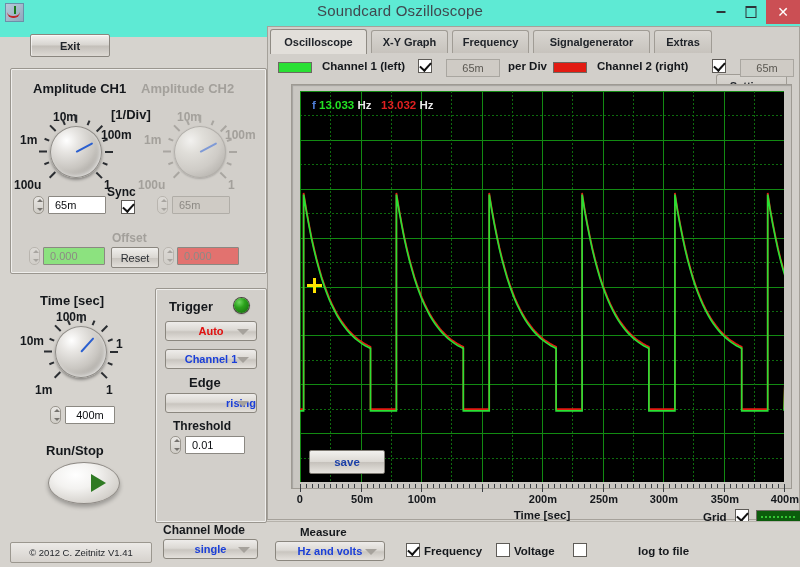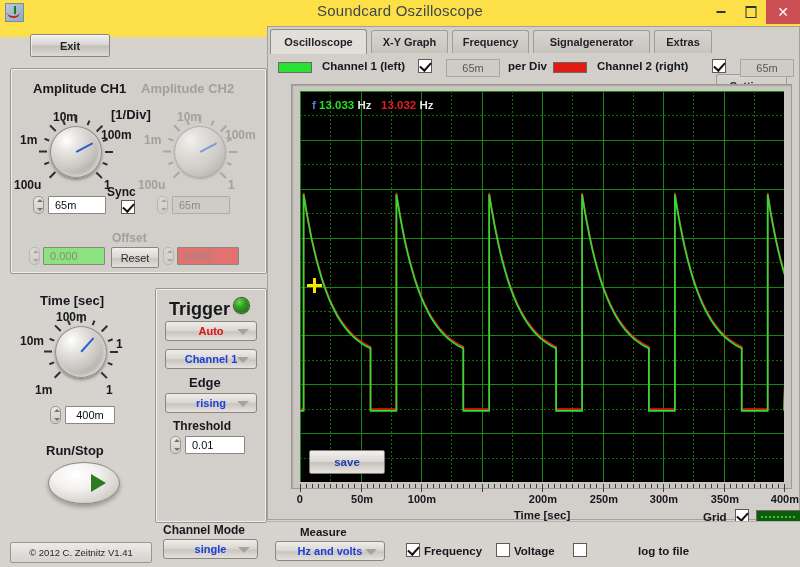--- a/index.html
+++ b/index.html
@@ -7,21 +7,21 @@
     width:800px;height:567px;overflow:hidden;
     font-family:"Liberation Sans", sans-serif;
     background:#d4d0c8;
     -webkit-font-smoothing:none;
   }
   #app{position:relative;width:800px;height:567px;background:#d6d3ce;}
 
   
   .titlebar{
     position:absolute;left:0;top:0;width:800px;height:37px;
-    background:#fde047;
+    background:#5eead4;
   }
   .title-icon{
     position:absolute;left:5px;top:3px;width:17px;height:17px;
     background:linear-gradient(135deg,#b9c9d8 0%,#8fa9bd 100%);
     border:1px solid #6d8fa8;overflow:hidden;
   }
   .title-icon .wv{
     position:absolute;left:1px;top:5px;width:13px;height:7px;
     border-bottom:2px solid #c0262a;border-radius:0 0 6px 6px;
   }
@@ -388,33 +388,33 @@
   <div class="numfield center" style="left:65px;top:406px;width:50px;">400m</div>
 
   <div class="lbl" style="left:46px;top:443px;font-size:13px;">Run/Stop</div>
   <div class="runstop">
       <span class="tri"></span>
     </div>
 
   <div class="copy">© 2012  C. Zeitnitz V1.41</div>
 
   <div class="group trig-group">
-    <div class="lbl" style="left:13px;top:10px;font-size:18px;">Trigger</div>
+    <div class="lbl" style="left:13px;top:10px;font-size:13px;">Trigger</div>
     <div class="led" style="left:78px;top:9px;"></div>
 
     <div class="dd" style="left:9px;top:32px;width:92px;color:#e01010;">
       <span>Auto</span>
       <span class="arw"></span>
     </div>
     <div class="dd" style="left:9px;top:60px;width:92px;color:#1b3fd8;">
       <span>Channel 1</span>
       <span class="arw"></span>
     </div>
     <div class="lbl" style="left:33px;top:86px;font-size:13px;">Edge</div>
-    <div class="dd" style="left:9px;top:104px;width:92px;color:#1b3fd8;">
+    <div class="dd" style="left:9px;top:104px;width:92px;color:#1b3fd8;justify-content:flex-end;">
       <span>rising</span>
       <span class="arw"></span>
     </div>
     <div class="lbl" style="left:17px;top:130px;font-size:12px;">Threshold</div>
     <div class="spin" style="left:14px;top:147px;"></div>
     <div class="numfield" style="left:29px;top:147px;width:60px;">0.01</div>
   </div>
 
   <div class="lbl" style="left:163px;top:523px;font-size:12px;">Channel Mode</div>
   <div class="dd" style="left:163px;top:539px;width:95px;color:#1b3fd8;">

